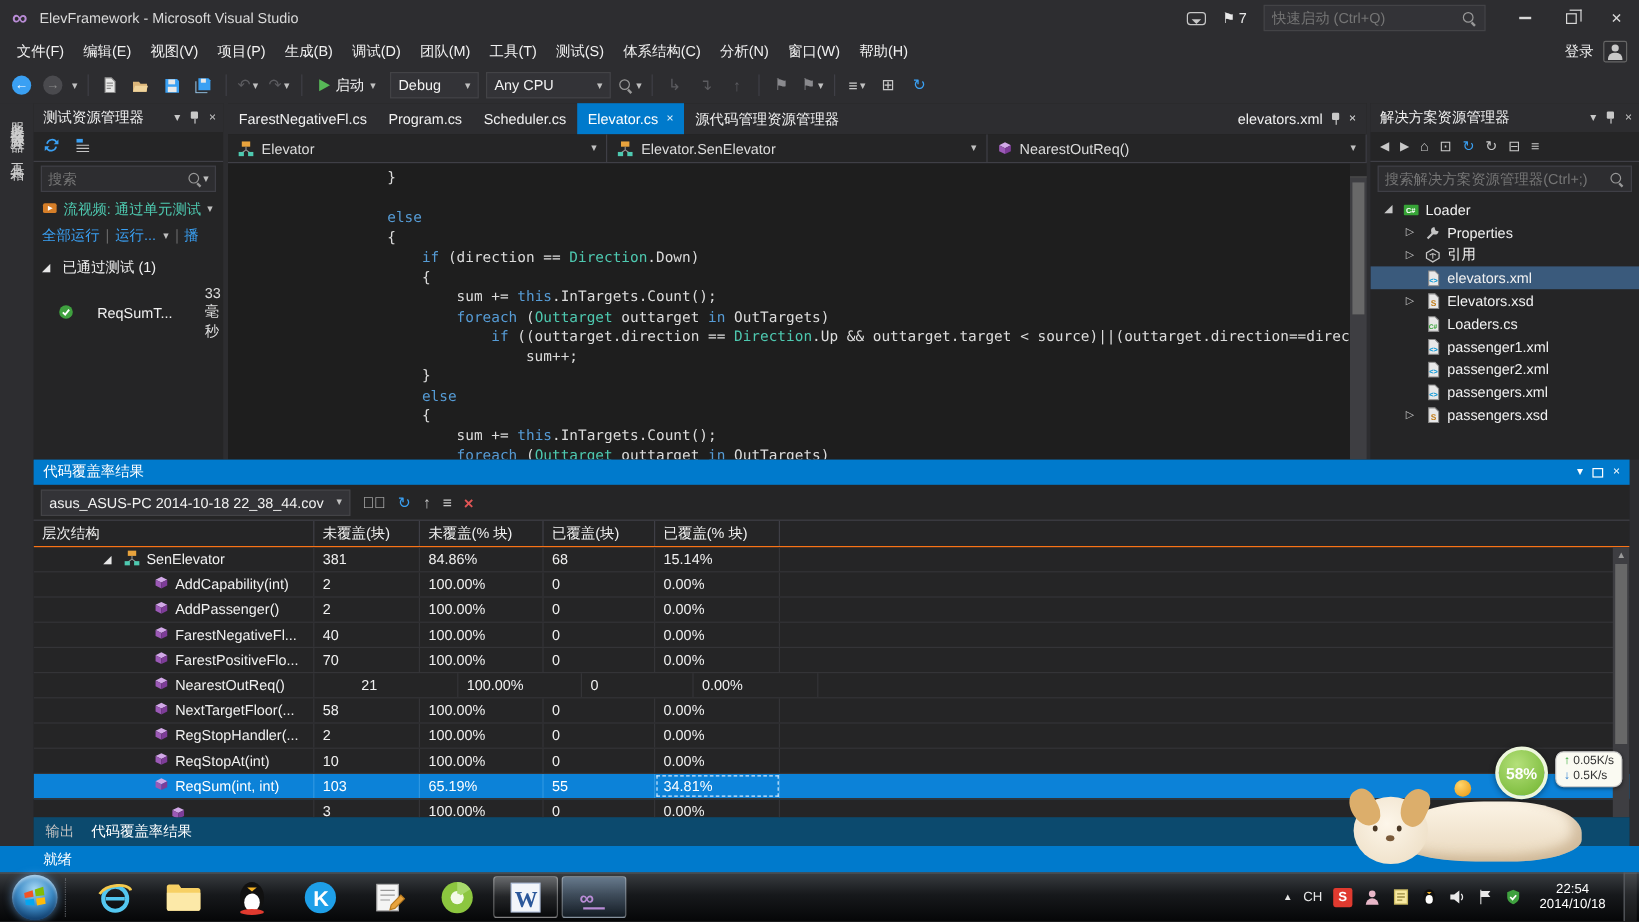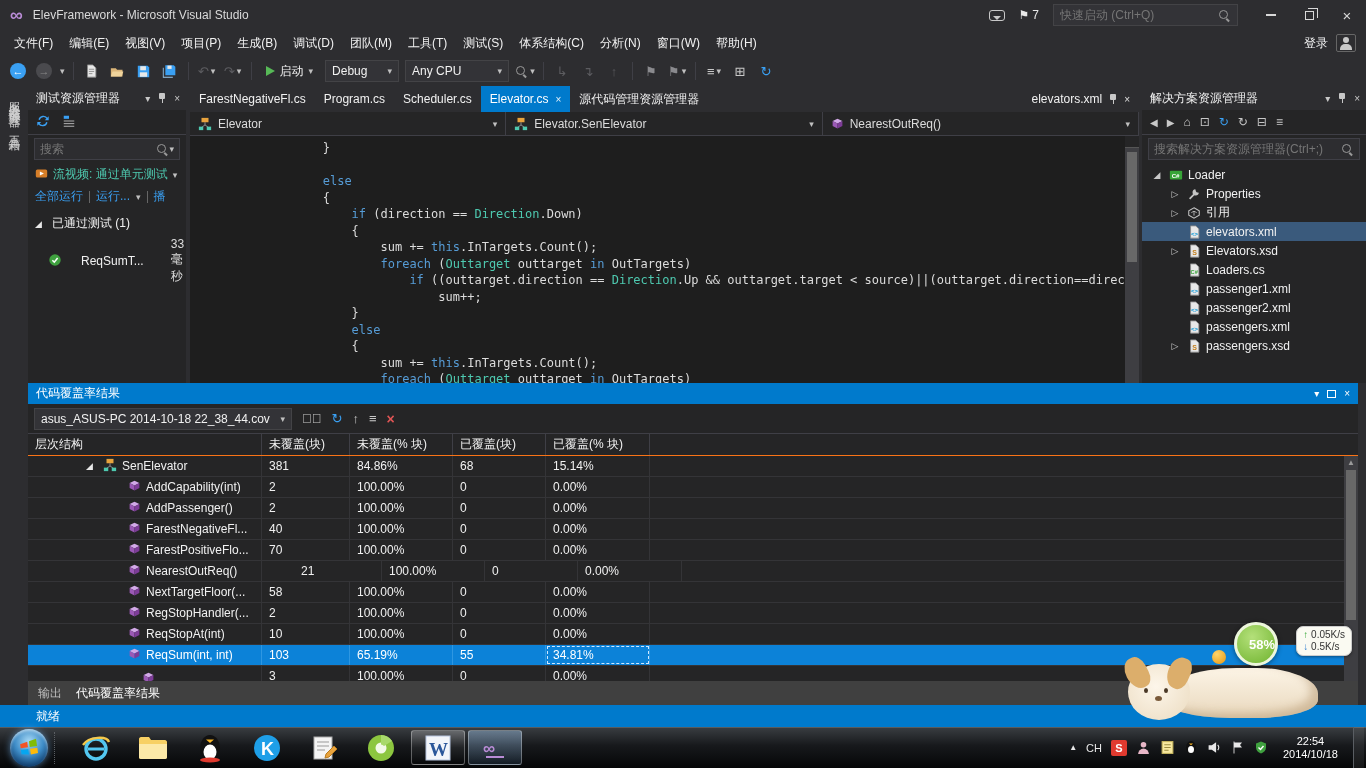--- a/index.html
+++ b/index.html
@@ -114,21 +114,21 @@
   .cov-row { display:flex; height:21px; border-bottom:1px solid #343437; align-items:stretch; }
   .cov-row .cell { display:flex; align-items:center; padding-left:7px; border-right:1px solid #343437; flex:none; overflow:hidden; white-space:nowrap; }
   .cov-row.sel { background:#0C82D8; color:#fff; }
   .cov-row.sel .cell { border-right-color:#2E97E2; }
   .focus-cell { outline:1px dashed #CFE8FF; outline-offset:-2px; }
   .name-cell { gap:5px; }
   .lvl-sp { flex:none; }
   .cov-scroll { position:absolute; right:0; top:22px; bottom:0; width:14px; background:#3E3E42; }
   .cov-scroll .arr { display:block; text-align:center; color:#9A9A9A; font-size:8px; padding-top:2px; }
   .cov-sthumb { position:absolute; left:2px; right:2px; top:14px; height:150px; background:#686868; }
-  .cov-tabs { height:24px; background:#404040; display:flex; align-items:center; gap:14px; padding-left:10px; flex:none; }
+  .cov-tabs { height:24px; background:#0c4a6e; display:flex; align-items:center; gap:14px; padding-left:10px; flex:none; }
   .cov-tab { color:#BFBFBF; }
   .cov-tab.active { color:#FFFFFF; }
 
   
   .statusbar { position:absolute; left:0; right:0; top:705px; height:22px; background:#007ACC; color:#fff; display:flex; align-items:center; padding-left:36px; }
 
   
   .taskbar { position:absolute; left:0; right:0; top:727px; height:41px; background:linear-gradient(#3A3E42,#17191C 45%,#050607); box-shadow:inset 0 1px 0 rgba(255,255,255,.16); display:flex; align-items:center; }
   .orb { width:38px; height:38px; margin:0 6px 0 10px; border-radius:50%; flex:none;
          background:radial-gradient(circle at 50% 32%, #A6D8F5, #3E8CC7 45%, #113F6E 78%, #061B33);
@@ -142,23 +142,23 @@
   .tray { margin-left:auto; display:flex; align-items:center; gap:9px; padding-right:2px; }
   .tray-gl { color:#E8E8E8; font-size:11px; }
   .sbox { width:16px; height:16px; background:#E03A2F; color:#fff; font-weight:bold; font-size:11px; display:flex; align-items:center; justify-content:center; border-radius:2px; }
   .clock { display:flex; flex-direction:column; align-items:center; color:#fff; font-size:11px; line-height:13px; margin:0 6px; }
   .desk-strip { width:11px; height:41px; border-left:1px solid #5A5E63; background:rgba(255,255,255,.07); flex:none; }
 
   
   .pet { position:absolute; right:14px; top:610px; width:224px; height:112px; z-index:40; }
   .speed-bubble { position:absolute; right:0; top:16px; background:#FAFAF2; border:1px solid #CCC; border-radius:7px; padding:2px 6px; font-size:10px; color:#333; line-height:12px; box-shadow:0 1px 3px rgba(0,0,0,.4); }
   .su { color:#2FA52F; font-weight:bold; } .sd { color:#2F7FD0; font-weight:bold; }
-  .circle58 { position:absolute; right:74px; top:12px; width:44px; height:44px; border-radius:50%; color:#fff; font-weight:bold; font-size:13px;
+  .circle58 { position:absolute; right:62px; top:12px; width:44px; height:44px; border-radius:50%; color:#fff; font-weight:bold; font-size:13px;
               background:radial-gradient(circle at 40% 32%, #B4E07A, #6FB32E); border:3px solid #EDF6DC;
-              display:flex; align-items:center; justify-content:flex-end; box-shadow:0 1px 5px rgba(0,0,0,.45); }
+              display:flex; align-items:center; justify-content:center; box-shadow:0 1px 5px rgba(0,0,0,.45); }
   .puppy { position:absolute; left:0; bottom:2px; width:196px; height:66px; }
   .p-body { position:absolute; left:34px; bottom:2px; width:156px; height:50px; background:linear-gradient(#FCF4E6,#E9D8BD); border-radius:55% 45% 45% 50% / 70% 60% 42% 45%; box-shadow:inset -8px -5px 9px rgba(175,145,105,.45); }
   .p-head { position:absolute; left:0; bottom:0; width:62px; height:56px; background:radial-gradient(circle at 45% 40%, #FDF6EA, #EBDBC0); border-radius:50%; }
   .p-ear { position:absolute; left:-2px; top:-7px; width:22px; height:32px; background:#DCAE6B; border-radius:55% 45% 45% 60%; transform:rotate(-28deg); }
   .p-ear.r { left:40px; transform:rotate(24deg); }
   .p-eye { position:absolute; width:4px; height:5px; border-radius:50%; background:#4A3826; top:24px; }
   .p-nose { position:absolute; left:27px; top:32px; width:7px; height:5px; border-radius:50%; background:#7A5A3A; }
   .ball { position:absolute; left:84px; top:-4px; width:14px; height:14px; border-radius:50%; background:radial-gradient(circle at 35% 30%, #FFD56B, #E8960F); }
 
   .flag-gl { color:#E8E8E8; }

